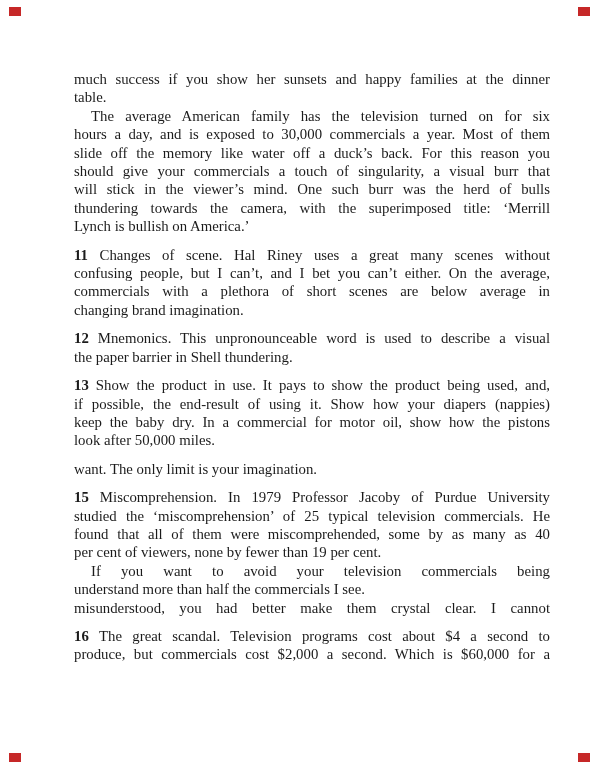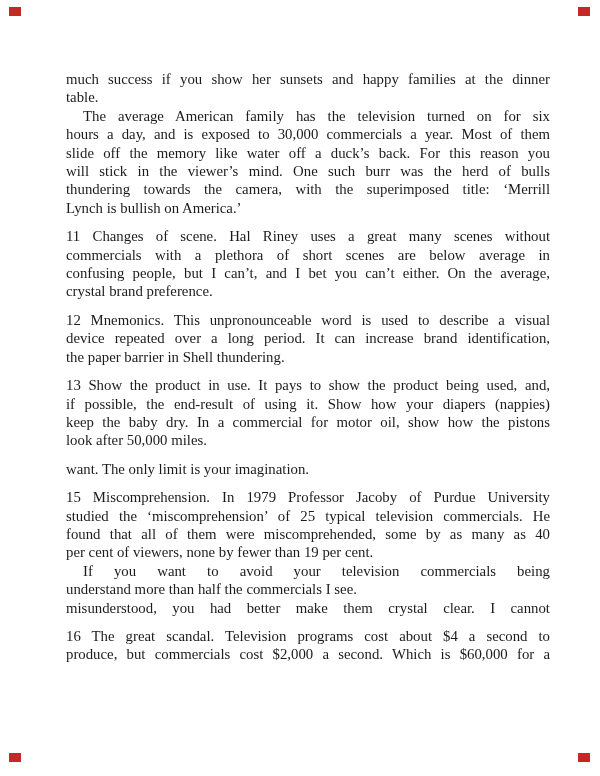--- a/index.html
+++ b/index.html
@@ -36,56 +36,57 @@
     color: #1b1b1b;
     font-size: 14.8px;
     line-height: 18.4px;
   }
   .paragraph.gap { margin-top: 10px; }
   .line {
     text-align: justify;
     text-align-last: justify;
     max-height: 19px;
     overflow: hidden;
+    margin-left: 8px;
   }
   .line.last { text-align-last: left; }
   .line.indent { padding-left: 17px; }
   .it { }
-  .bd { font-weight: normal; }
+  .bd { font-weight: bold; }
 </style>
 </head>
 <body>
 
 <div class="page" style="background: rgb(255, 255, 255);">
   <div class="corner-mark tl" style="background: rgb(198, 40, 40);"></div>
   <div class="corner-mark tr" style="background: rgb(198, 40, 40);"></div>
   <div class="corner-mark bl" style="background: rgb(198, 40, 40);"></div>
   <div class="corner-mark br" style="background: rgb(198, 40, 40);"></div>
   <div class="text-block" style="color: rgb(27, 27, 27);">
       <div class="paragraph">
         <div class="line"><span>much success if you show her sunsets and happy families at the dinner</span></div>
         <div class="line last"><span>table.</span></div>
       </div>
       <div class="paragraph">
         <div class="line indent"><span>The average American family has the television turned on for six</span></div>
         <div class="line"><span>hours a day, and is exposed to 30,000 commercials a year. Most of them</span></div>
         <div class="line"><span>slide off the memory like water off a duck’s back. For this reason you</span></div>
+        <div class="line"><span>should give your commercials a touch of singularity, a visual burr that</span></div>
         <div class="line"><span>will stick in the viewer’s mind. One such burr was the herd of bulls</span></div>
         <div class="line"><span>thundering towards the camera, with the superimposed title: ‘Merrill</span></div>
         <div class="line last"><span>Lynch is </span><span class="it">bullish</span><span> on America.’</span></div>
       </div>
       <div class="paragraph gap">
         <div class="line"><span class="bd">11 </span><span class="it">Changes of scene.</span><span> Hal Riney uses a great many scenes without</span></div>
+        <div class="line"><span>confusing people, but I can’t, and I bet you can’t either. On the </span><span class="it">average</span><span>,</span></div>
         <div class="line"><span>commercials with a plethora of short scenes are below average in</span></div>
-        <div class="line"><span>confusing people, but I can’t, and I bet you can’t either. On the </span><span class="it">average</span><span>,</span></div>
-        <div class="line last"><span>crystal brand preference.</span></div>
+        <div class="line last"><span>changing brand imagination.</span></div>
       </div>
       <div class="paragraph gap">
         <div class="line"><span class="bd">12 </span><span class="it">Mnemonics.</span><span> This unpronounceable word is used to describe a visual</span></div>
-        <div class="line"><span>device repeated over a long period. It can increase brand identification,</span></div>
         <div class="line last"><span>the paper barrier in Shell thundering.</span></div>
       </div>
       <div class="paragraph gap">
         <div class="line"><span class="bd">13 </span><span class="it">Show the product in use.</span><span> It pays to show the product being used, and,</span></div>
         <div class="line"><span>if possible, the end-result of using it. Show how your diapers (nappies)</span></div>
         <div class="line"><span>keep the baby dry. In a commercial for motor oil, show how the pistons</span></div>
         <div class="line last"><span>look after 50,000 miles.</span></div>
       </div>
       <div class="paragraph gap">
         <div class="line last"><span>want. </span><span class="it">The only limit is your imagination.</span></div>

